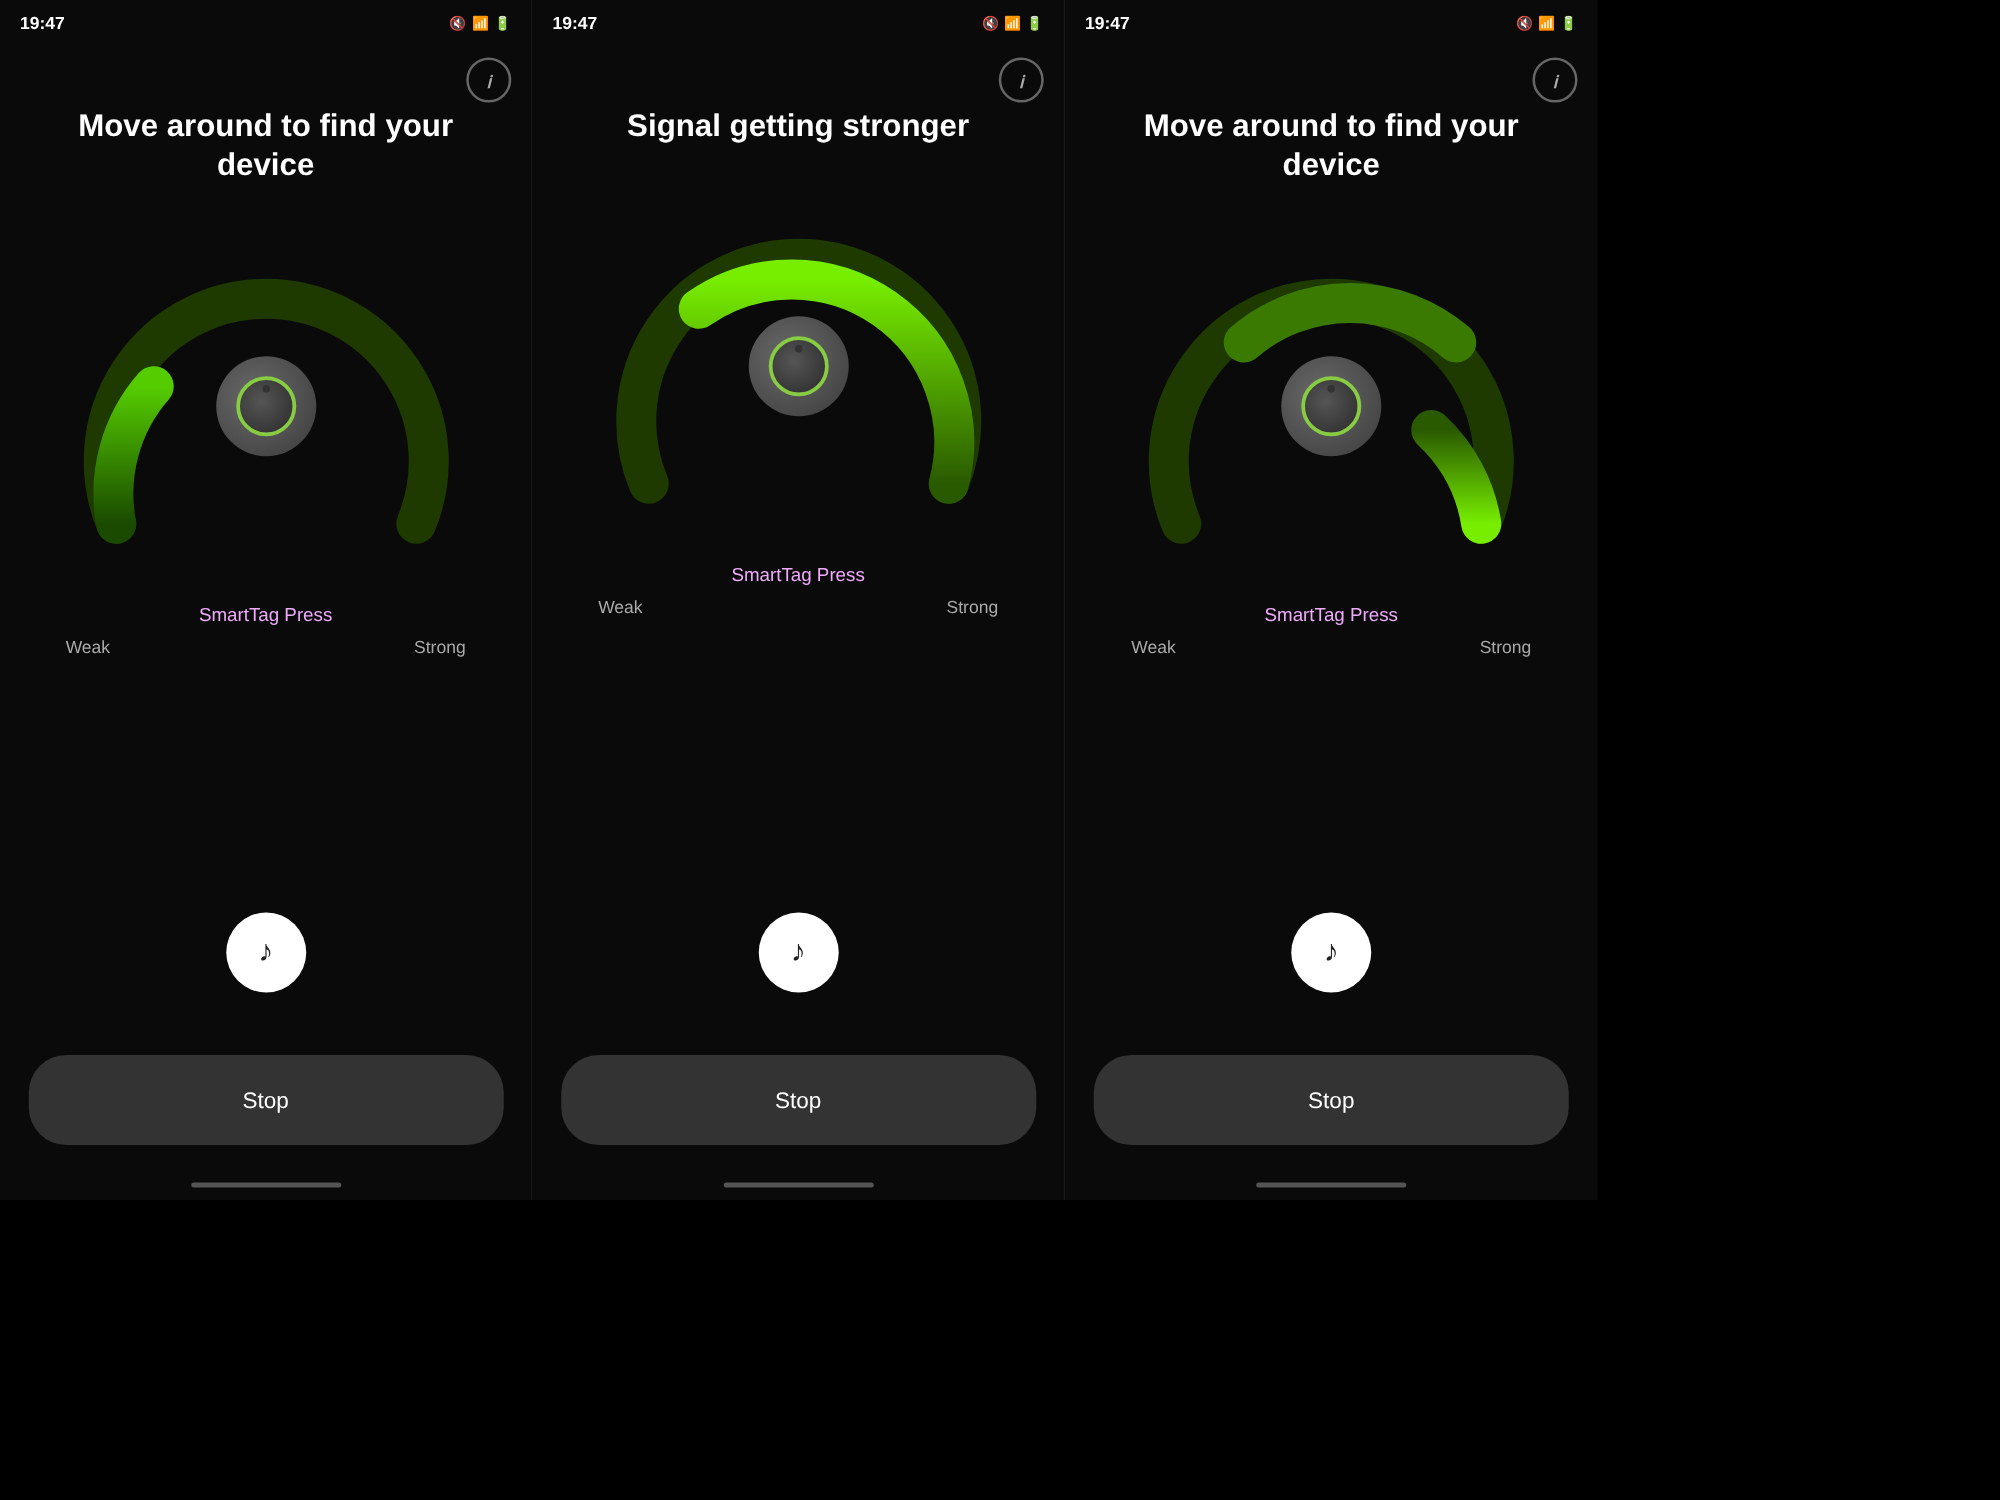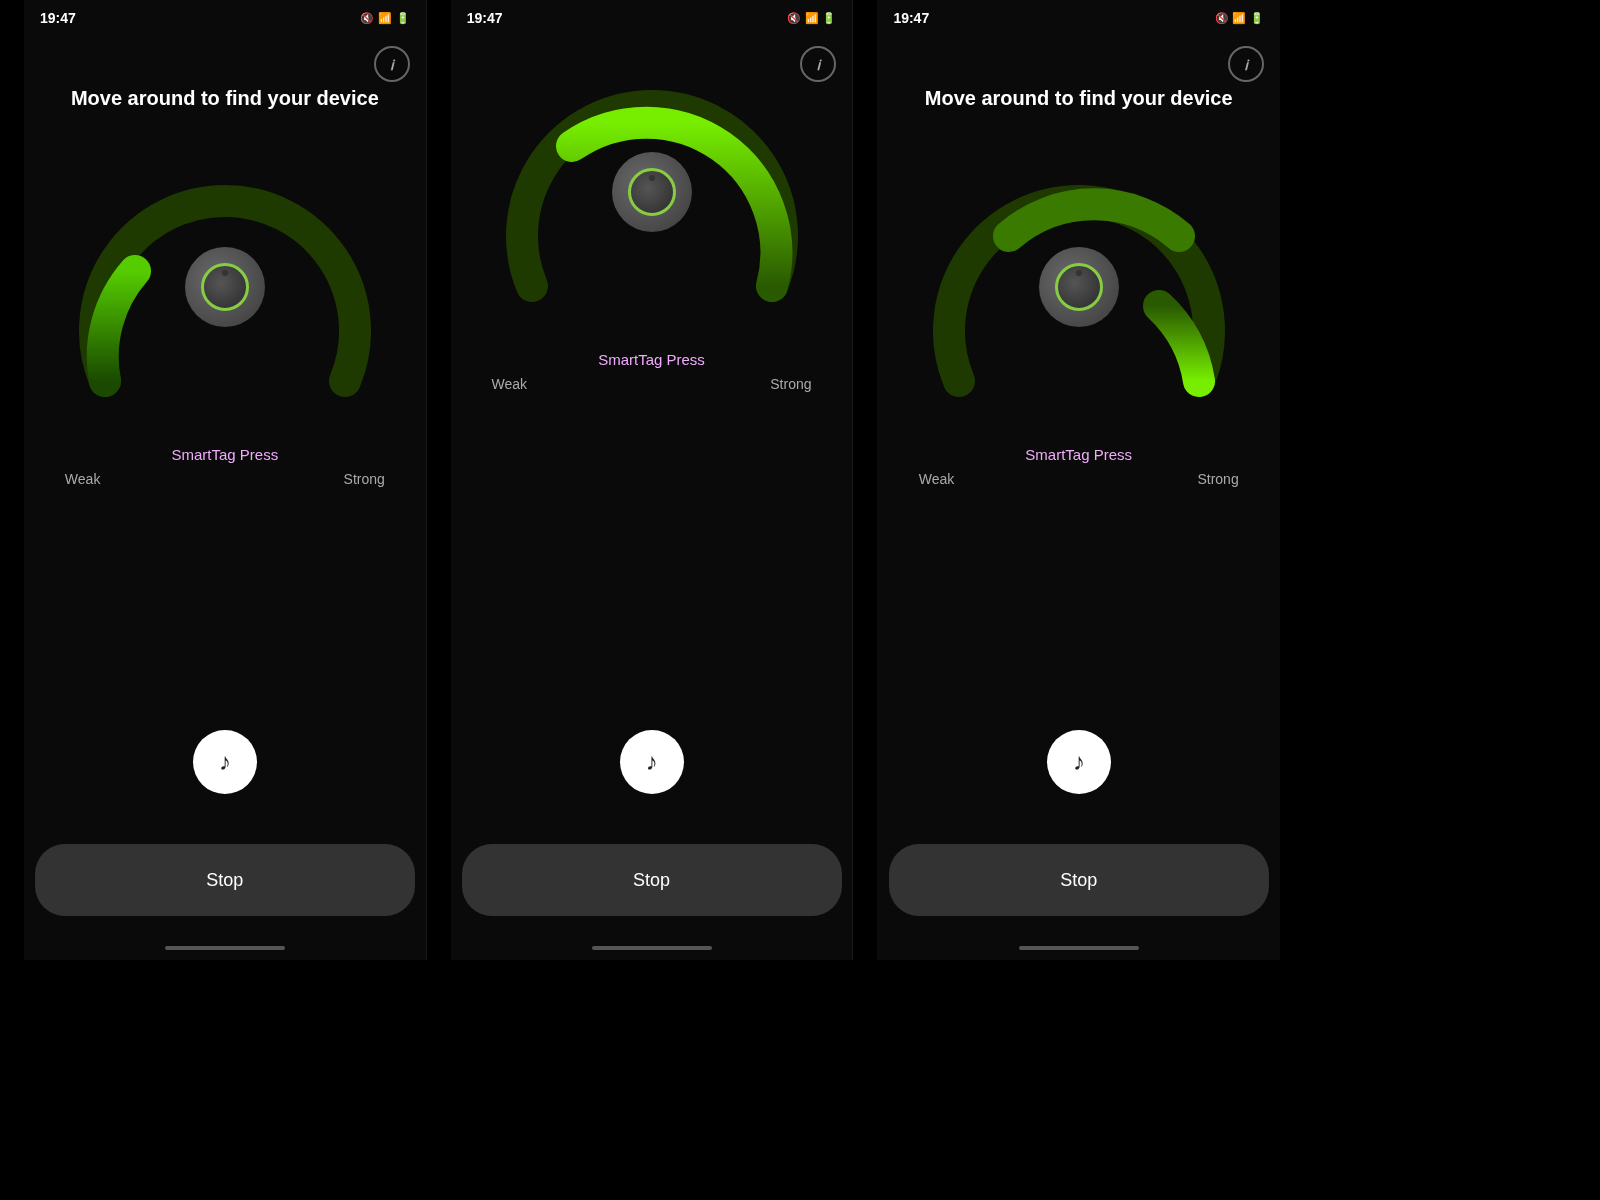--- a/index.html
+++ b/index.html
@@ -15,21 +15,20 @@
 
     .phone-panel {
       width: 426px;
       height: 960px;
       background: #0a0a0a;
       display: flex;
       flex-direction: column;
       align-items: center;
       position: relative;
       border-right: 1px solid #1a1a1a;
-      margin-left: 24px;
     }
 
     
     .status-bar {
       width: 100%;
       height: 36px;
       display: flex;
       align-items: center;
       justify-content: space-between;
       padding: 0 16px;
@@ -65,21 +64,21 @@
       color: #aaa;
       font-size: 14px;
       font-style: italic;
       font-weight: bold;
       cursor: pointer;
     }
 
     
     .panel-title {
       color: #fff;
-      font-size: 20px;
+      font-size: 25px;
       font-weight: 700;
       text-align: center;
       padding: 50px 40px 20px;
       line-height: 1.25;
       flex-shrink: 0;
     }
 
     
     .radar-container {
       position: relative;
@@ -267,20 +266,21 @@
 <div class="phone-panel">
   <div class="status-bar">
     <span class="status-time">19:47</span>
     <div class="status-icons">
       <span class="status-icon">🔇</span>
       <span class="status-icon">📶</span>
       <span class="status-icon">🔋</span>
     </div>
   </div>
   <div class="info-btn">ℹ</div>
+  <div class="panel-title">Signal getting stronger</div>
 
   <div class="radar-container">
     <svg class="radar-svg" viewBox="0 0 340 300" xmlns="http://www.w3.org/2000/svg">
       <defs>
         <linearGradient id="arcGrad2" x1="0%" y1="0%" x2="0%" y2="100%">
           <stop offset="0%" stop-color="#77ee00"></stop>
           <stop offset="100%" stop-color="#2a5a00"></stop>
         </linearGradient>
       </defs>
 

